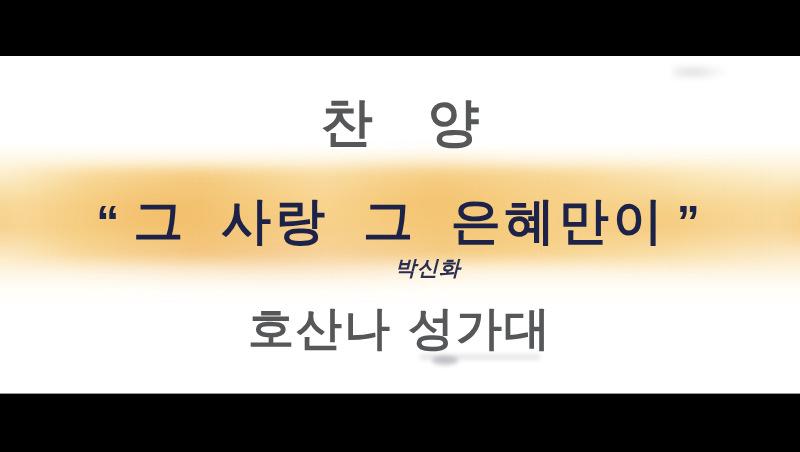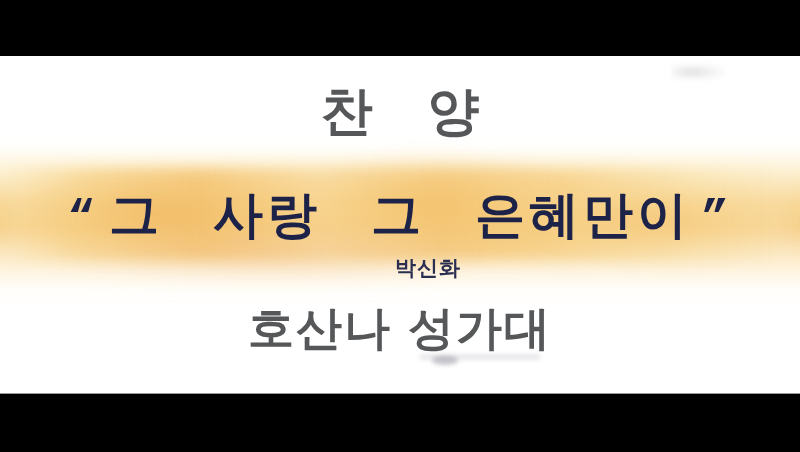--- a/index.html
+++ b/index.html
@@ -140,32 +140,32 @@
   
   .center-line {
     position: absolute;
     left: 0;
     width: 800px;
     text-align: center;
     white-space: nowrap;
   }
 
   #heading {
-    top: 21px;
+    top: 32px;
     font-size: 52px;
     font-weight: bold;
     letter-spacing: 20px;
     text-indent: 20px;
     color: #555759;
     z-index: 10;
   }
 
   #song-title {
-    top: 126px;
-    font-family: Liberation Mono, monospace;
+    top: 132px;
+    font-family: Liberation Sans, sans-serif;
     font-size: 50px;
     font-weight: bold;
     letter-spacing: 4px;
     color: #1d2248;
     z-index: 12;
   }
   #song-title .q {
     font-size: 46px;
     color: #1d2248;
   }
@@ -182,20 +182,21 @@
     text-align: center;
     padding-left: 140px;
     box-sizing: border-box;
     font-family: "Liberation Serif", serif;
     font-size: 21px;
     font-weight: bold;
     letter-spacing: 1px;
     color: #2a2f52;
     white-space: nowrap;
     z-index: 12;
+    font-style: italic;
   }
 
   #choir {
     top: 242px;
     font-size: 46px;
     font-weight: bold;
     letter-spacing: 2px;
     color: #555759;
     z-index: 10;
   }

